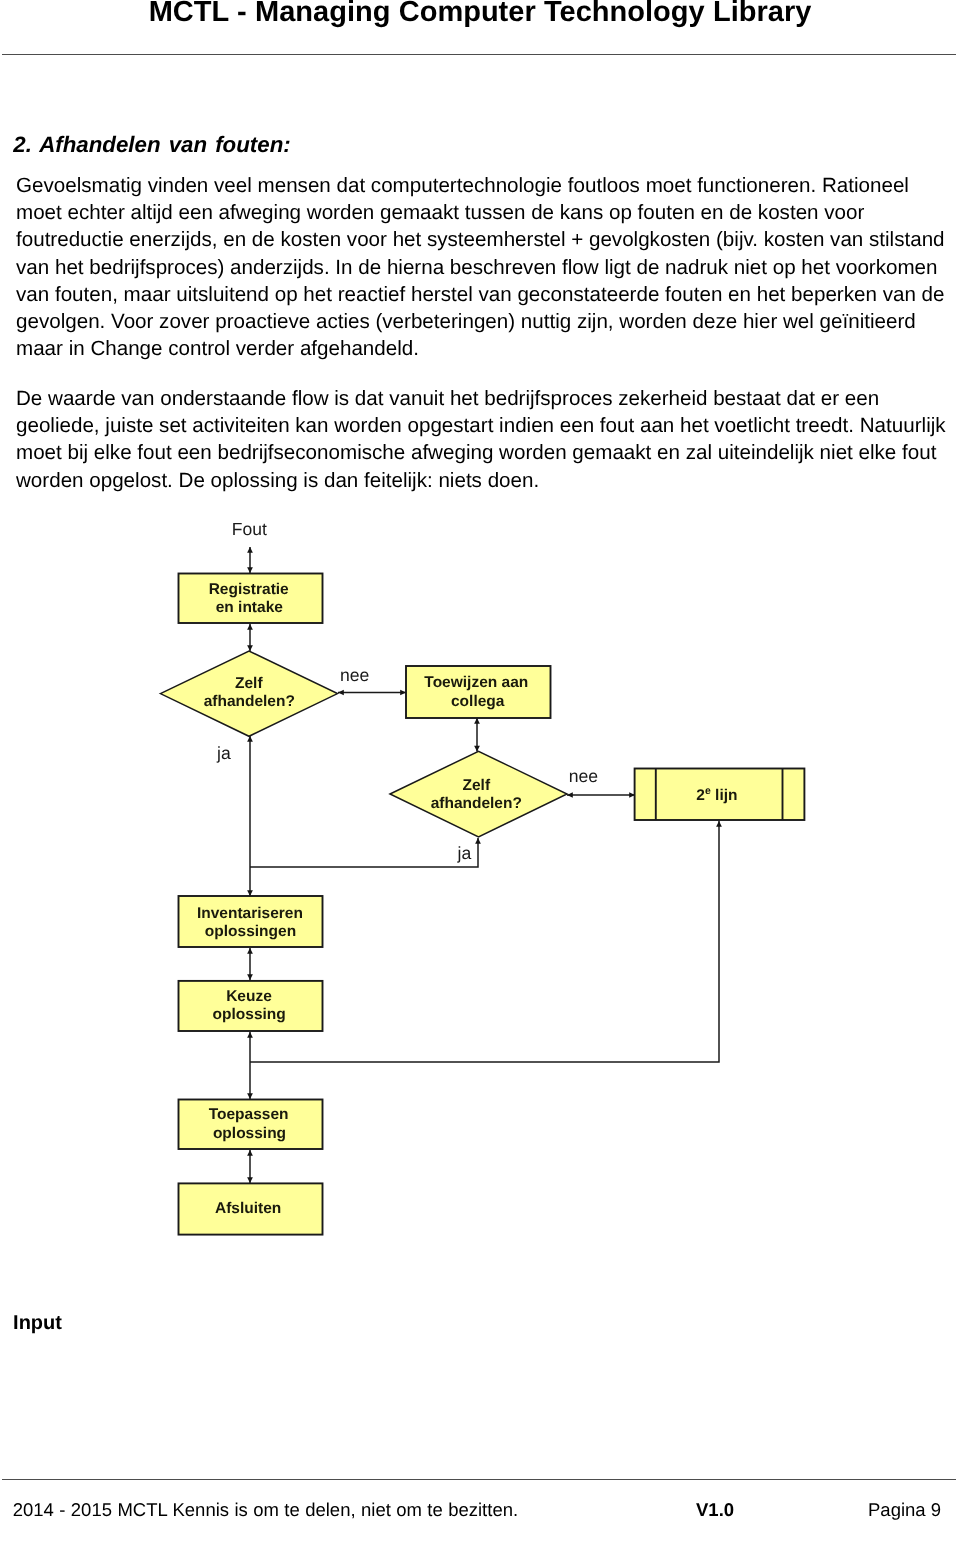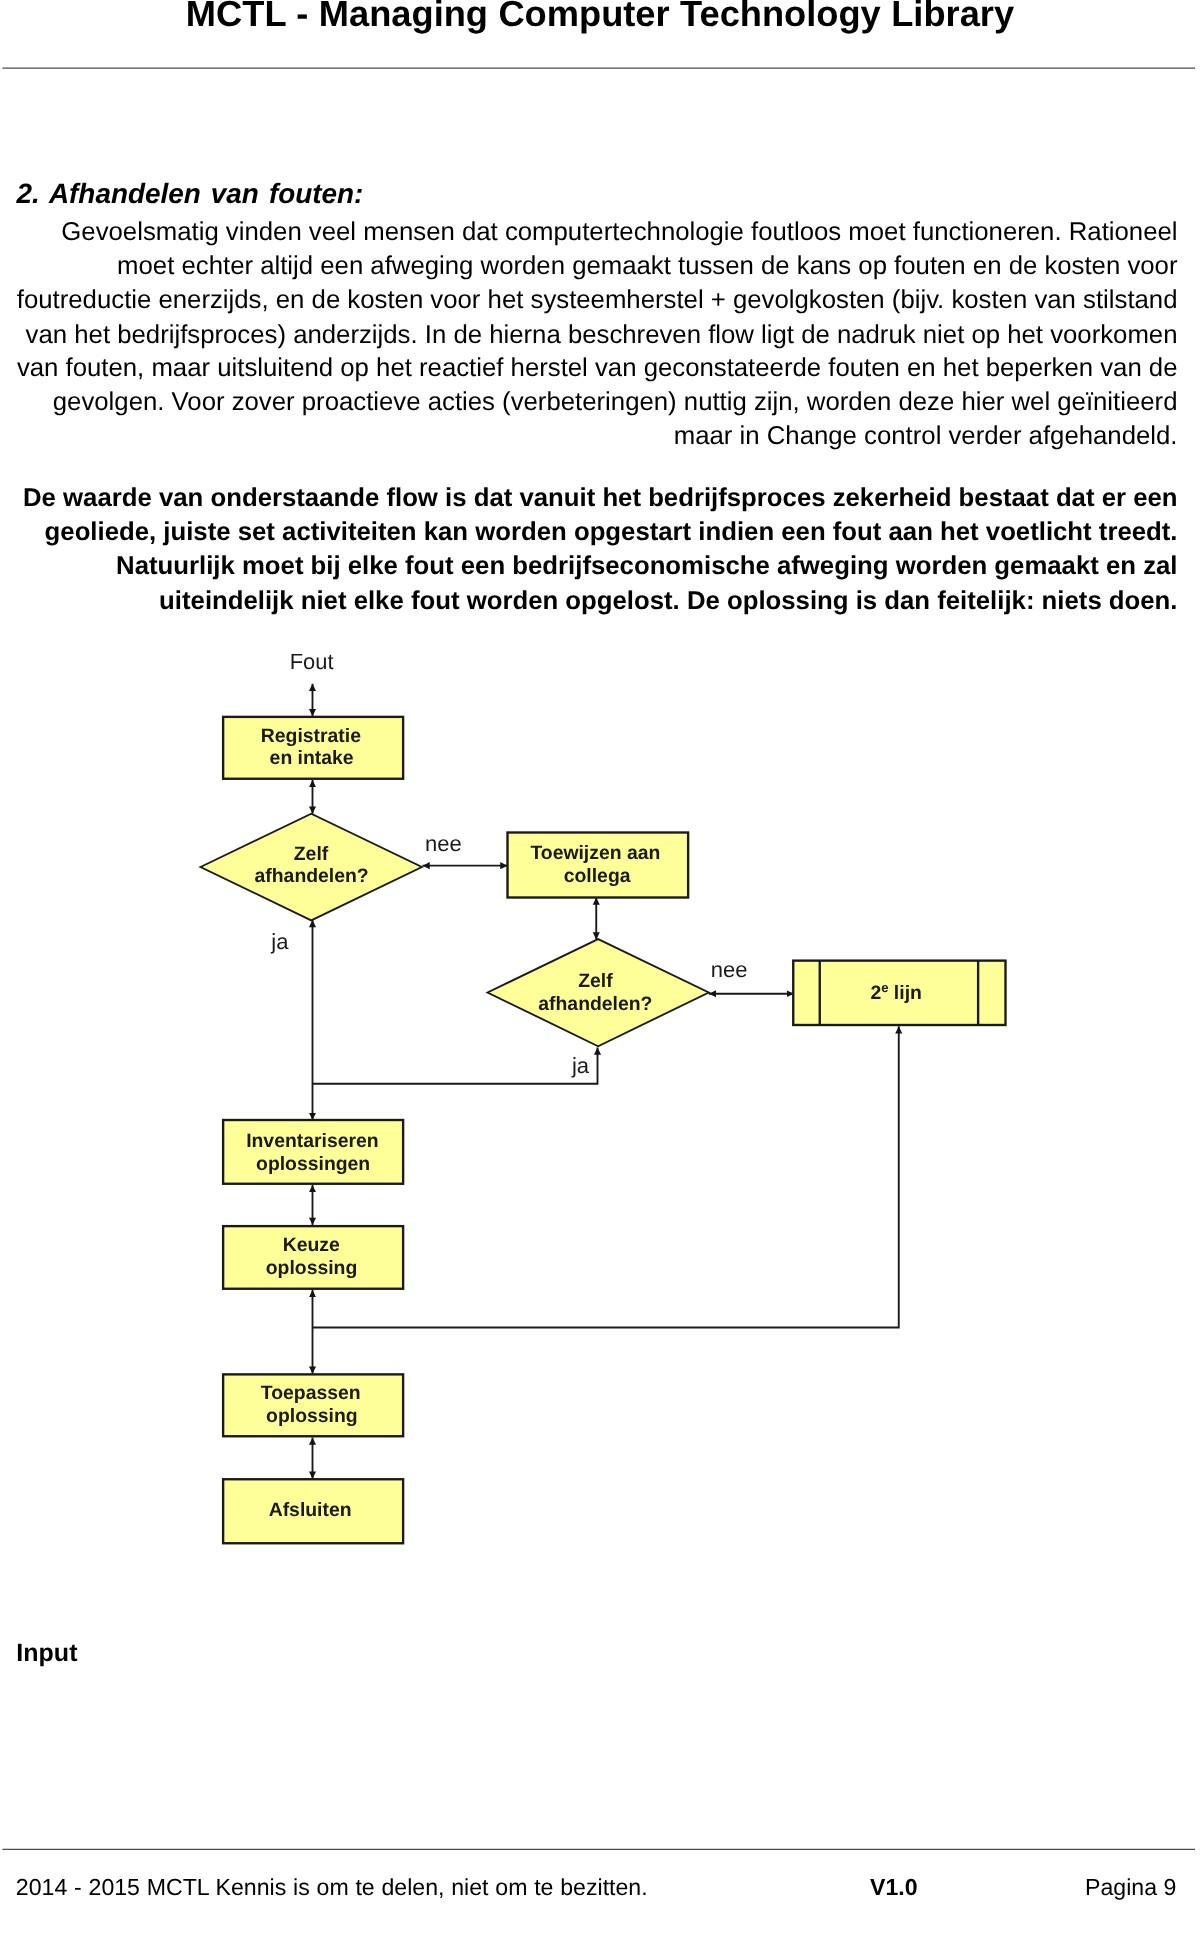--- a/index.html
+++ b/index.html
@@ -11,26 +11,26 @@
     -webkit-font-smoothing:antialiased;
     text-rendering:geometricPrecision;
   }
   .page { position:absolute; inset:0; }
   #hdr-title {
     position:absolute; left:0; top:-3.4px; width:960px; text-align:center;
     font-weight:bold; font-size:29px; word-spacing:0.3px; line-height:31px;
   }
   #hdr-rule { position:absolute; left:2px; top:53.7px; width:954px; height:1px; background:#4d4d4d; }
   #sec-heading {
-    position:absolute; left:13.3px; top:142px;
+    position:absolute; left:13.3px; top:132px;
     font-weight:bold; font-style:italic; font-size:22.3px; word-spacing:1.9px; line-height:25px;
   }
-  .para { position:absolute; left:6px; width:936px; font-size:20.6px; line-height:27.17px; text-align:right; }
+  .para { position:absolute; left:16px; width:936px; font-size:20.6px; line-height:27.17px; text-align:left; }
   #para1 { top:172px; }
-  #para2 { top:385px;font-weight:bold; }
+  #para2 { top:385px; }
   #input-head { position:absolute; left:13.1px; top:1312px; font-weight:bold; font-size:20px; line-height:23px; }
   #input-text { position:absolute; left:12.8px; top:1339px; font-size:20.6px; line-height:24px; }
   #ftr-rule { position:absolute; left:2px; top:1479px; width:954px; height:1px; background:#4d4d4d; }
   #ftr { position:absolute; left:0; top:1498px; width:960px; height:50px; font-size:18.5px; line-height:24px;text-decoration:underline; }
   #ftr-l1 { position:absolute; left:12.7px; top:0px; word-spacing:0.27px; }
   #ftr-l2 { position:absolute; left:18.2px; top:24.5px; word-spacing:0.13px; }
   #ftr-v { position:absolute; left:696px; top:0px; font-weight:bold; }
   #ftr-p { position:absolute; left:868px; top:0px; }
   #flow { position:absolute; left:0px; top:0px; width:960px; height:1547px; }
   #flow svg { display:block; }

